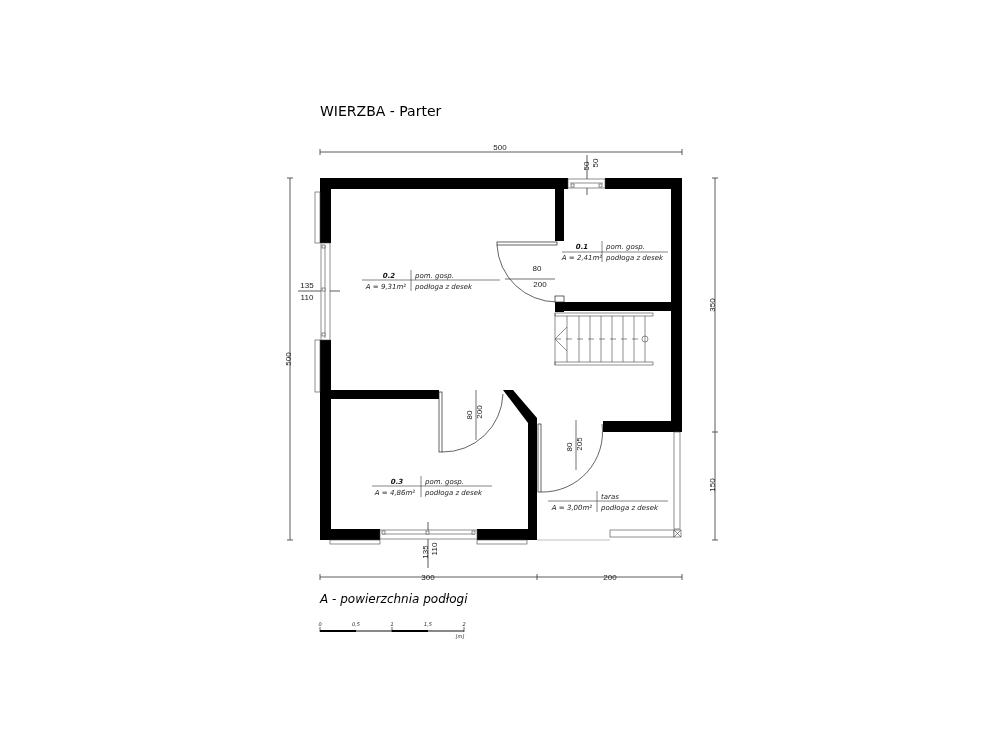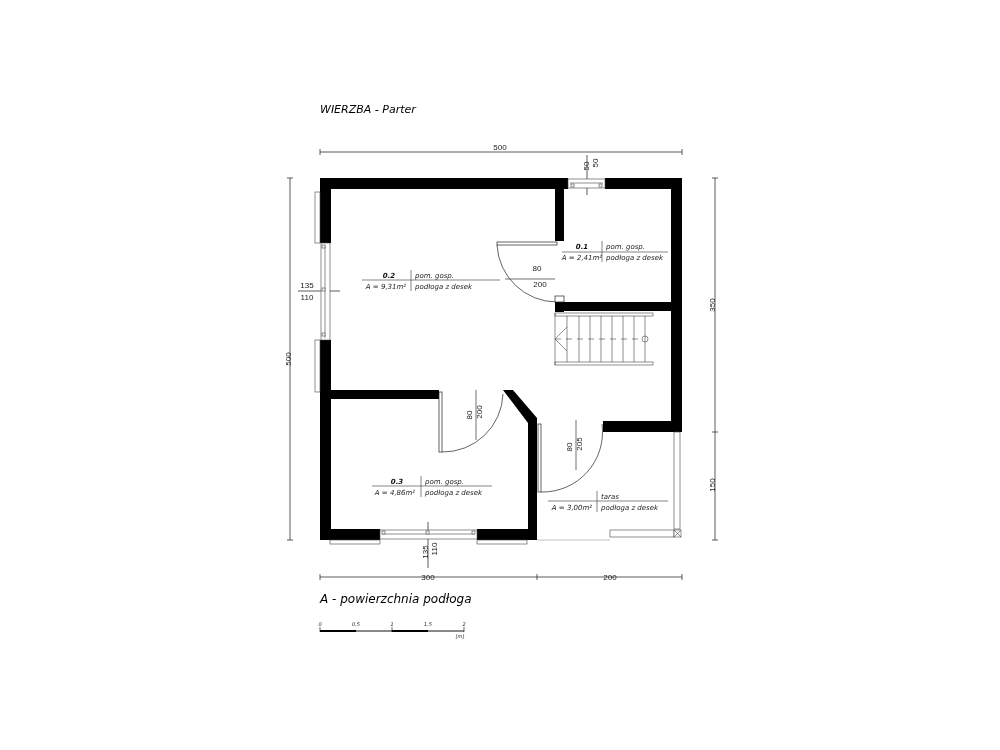--- a/index.html
+++ b/index.html
@@ -1,30 +1,30 @@
 <!DOCTYPE html>
 <html><head>
   <meta charset="utf-8">
   <style>
     html, body { margin: 0; padding: 0; background: #ffffff; }
     body { width: 1000px; height: 750px; position: relative; overflow: hidden;
            font-family: "DejaVu Sans", sans-serif; color: #000; }
-    .title { position: absolute; left: 320px; top: 103px; font-size: 11px; font-style: italic; }
+    .title { position: absolute; left: 320px; top: 103px; font-size: 14px; }
     .legend { position: absolute; left: 320px; top: 592px; font-size: 12px; font-style: italic; }
     svg { position: absolute; left: 0; top: 0; }
     .dim { font-family: "Liberation Sans", sans-serif; font-size: 8px; fill: #222; }
     .lbl { font-family: "DejaVu Sans", sans-serif; font-size: 7px; font-style: italic; fill: #222; }
     .lblb { font-family: "DejaVu Sans", sans-serif; font-size: 7px; font-style: italic; font-weight: bold; fill: #111; }
     .scale { font-family: "DejaVu Sans", sans-serif; font-size: 5px; font-style: italic; fill: #222; }
   </style>
 </head>
 <body>
 
 <div class="title">WIERZBA - Parter</div>
-<div class="legend">A - powierzchnia podłoga</div>
+<div class="legend">A - powierzchnia podłogi</div>
 
 <svg width="1000" height="750" viewBox="0 0 1000 750">
 
   <g stroke="#333" stroke-width="0.8" fill="none">
     <line x1="320" y1="152" x2="682" y2="152"></line>
     <line x1="320" y1="149" x2="320" y2="155"></line>
     <line x1="682" y1="149" x2="682" y2="155"></line>
     <line x1="587" y1="155" x2="587" y2="195"></line>
     <line x1="290" y1="178" x2="290" y2="540"></line>
     <line x1="287" y1="178" x2="293" y2="178"></line>

